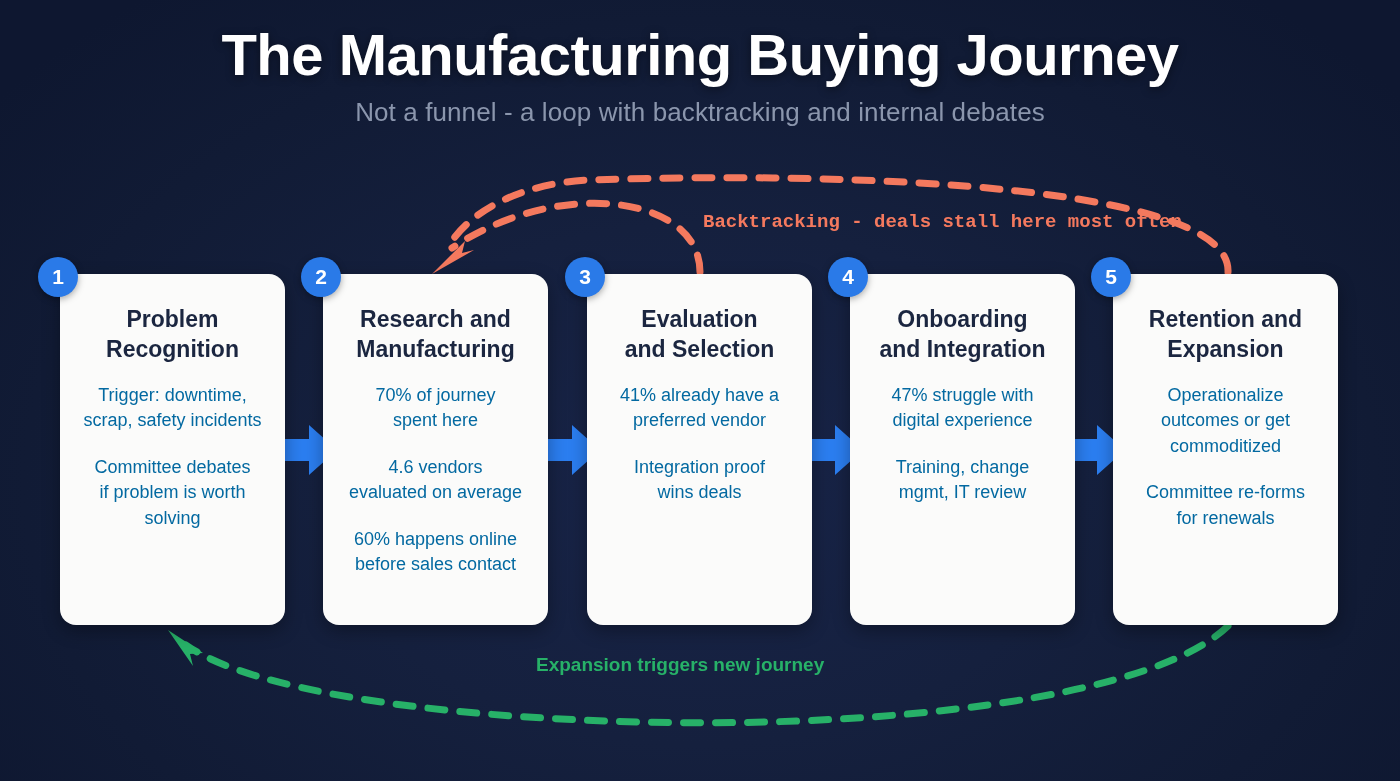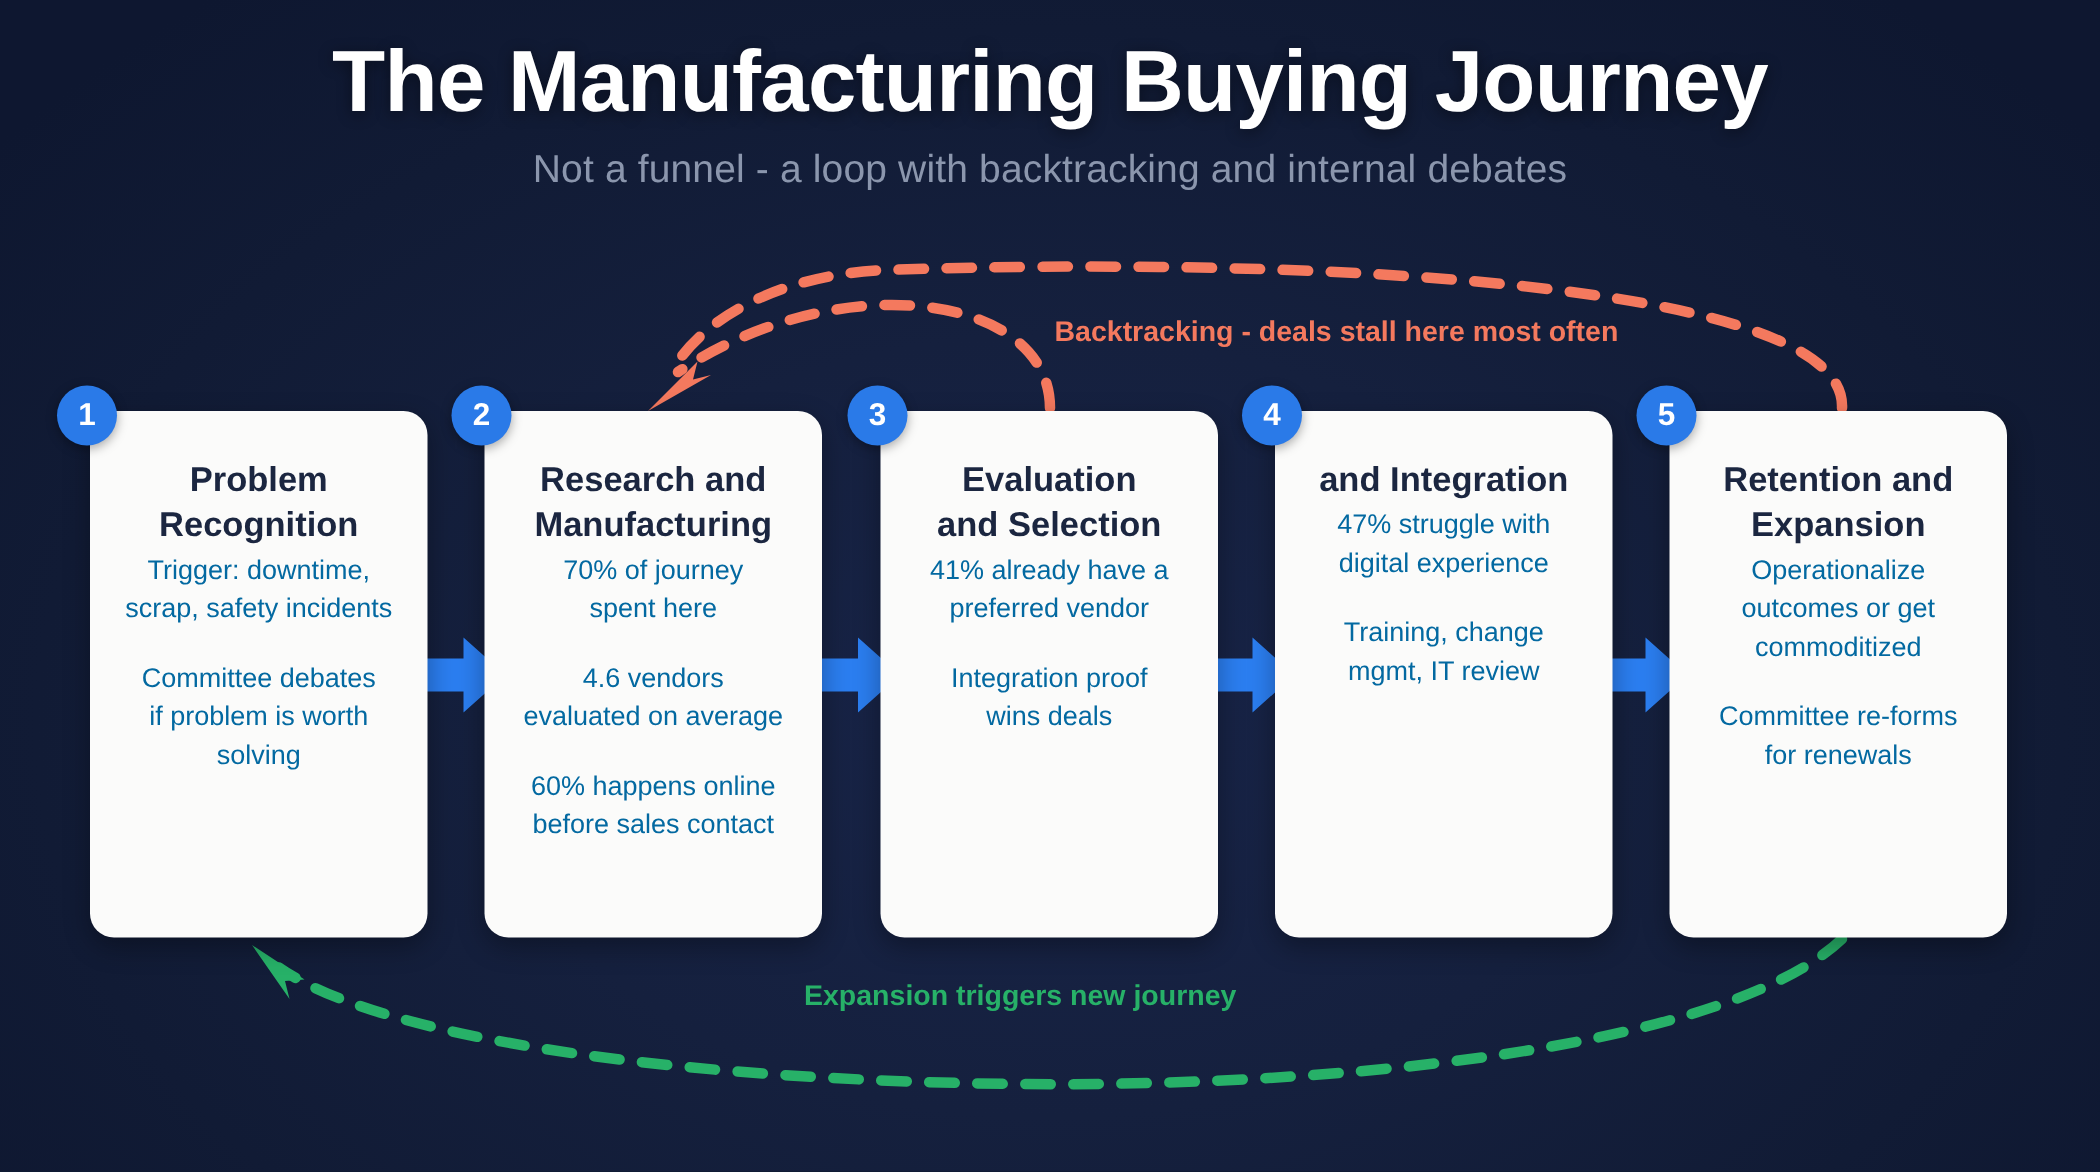--- a/index.html
+++ b/index.html
@@ -54,20 +54,21 @@
   .arc-label {
     position: absolute;
     font-size: 19px;
     font-weight: bold;
     white-space: nowrap;
   }
   .arc-label.backtrack {
     left: 703px;
     top: 211px;
     color: #f4795e;
+    font-family: Liberation Mono, monospace;
   }
   .arc-label.expansion {
     left: 536px;
     top: 654px;
     color: #27b168;
   }
 
   
   .cards {
     position: absolute;
@@ -84,21 +85,21 @@
     box-shadow: 0 6px 18px rgba(0,0,0,0.32);
     box-sizing: border-box;
     padding: 30px 14px 14px 14px;
     text-align: center;
   }
   .card-title {
     font-size: 23px;
     line-height: 1.32;
     font-weight: bold;
     color: #1b2640;
-    margin: 0 0 3px 0;
+    margin: 0 0 18px 0;
   }
   .card-stats {
     display: flex;
     flex-direction: column;
     gap: 21px;
   }
   .stat {
     font-size: 18px;
     line-height: 1.42;
     color: #0369a1;
@@ -201,20 +202,21 @@
       </div>
       <div class="card-stats">
         <div class="stat">41% already have a<br>preferred vendor</div>
         <div class="stat">Integration proof<br>wins deals</div>
       </div>
     </div>
 
     <div class="card" style="left:850px">
       <div class="badge">4</div>
       <div class="card-title">
+        <div>Onboarding</div>
         <div>and Integration</div>
       </div>
       <div class="card-stats">
         <div class="stat">47% struggle with<br>digital experience</div>
         <div class="stat">Training, change<br>mgmt, IT review</div>
       </div>
     </div>
 
     <div class="card" style="left:1113px">
       <div class="badge">5</div>

